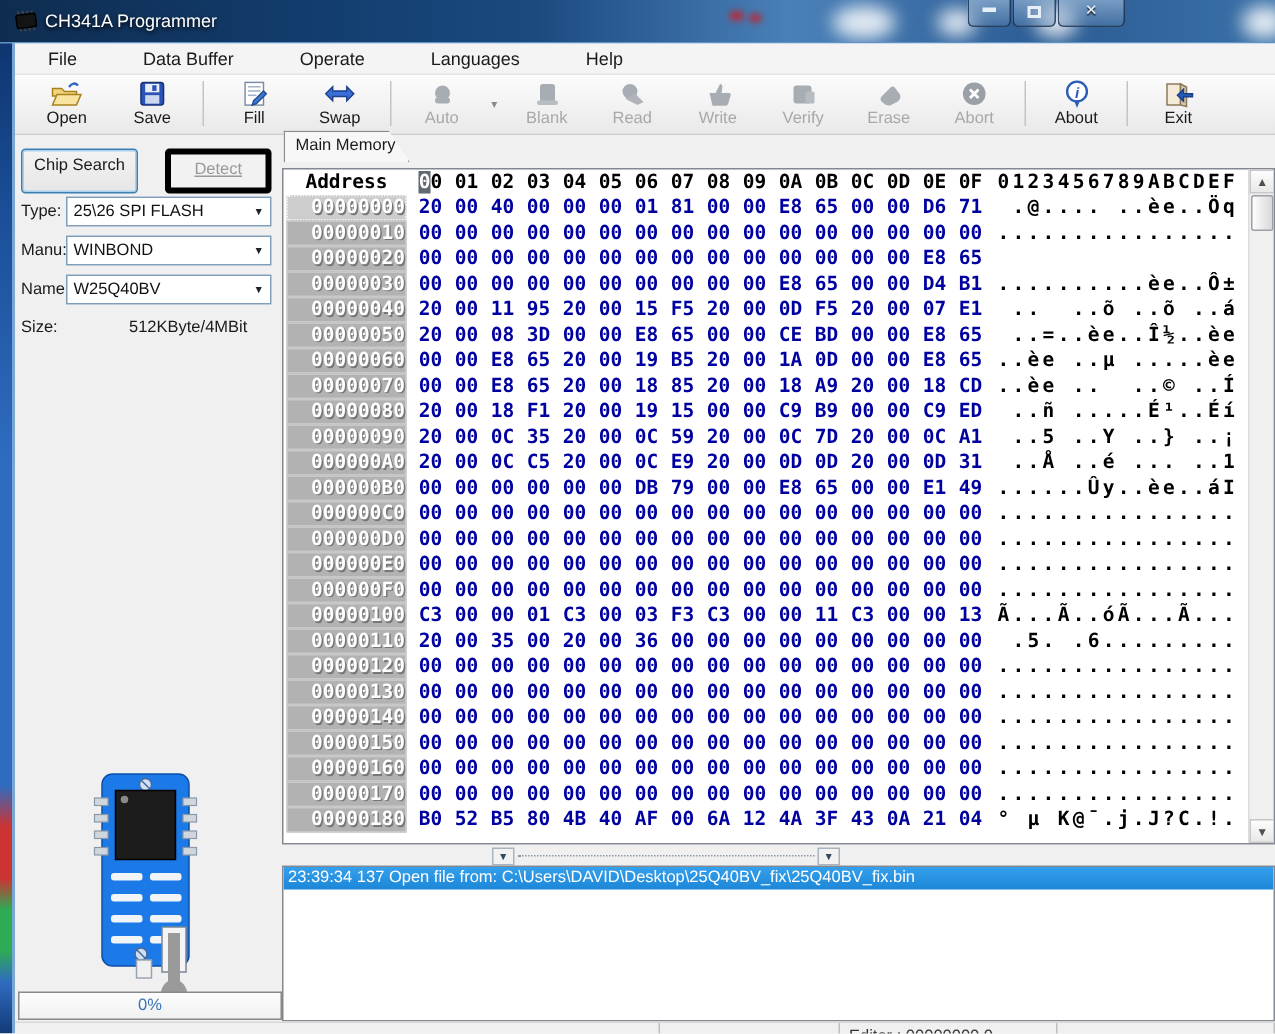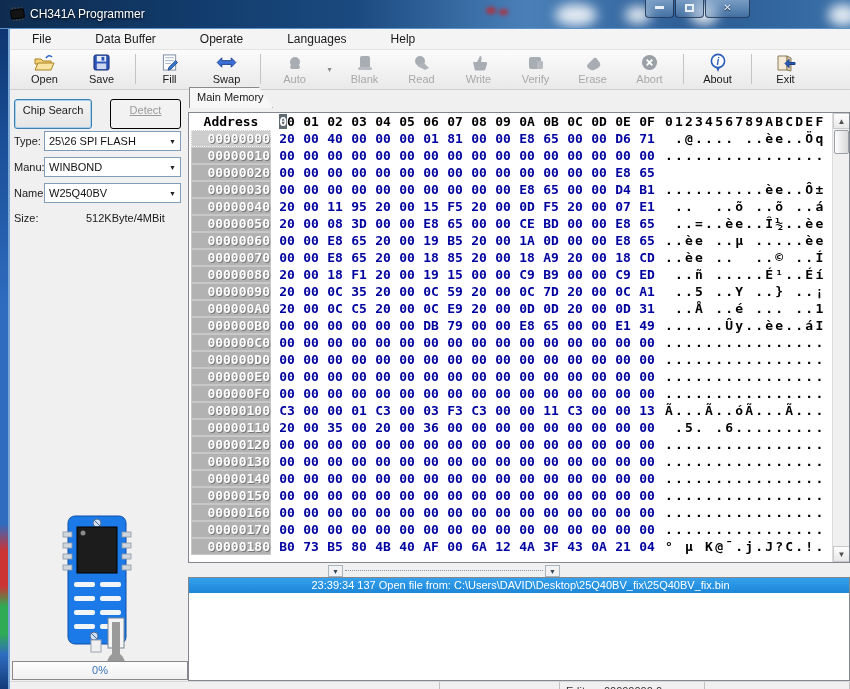--- a/index.html
+++ b/index.html
@@ -65,21 +65,21 @@
   .tbbtn.disabled .tblabel { color:#a8a8a8; }
   .tbsep { width:1px; height:30px; background:#c4c4c4; margin:4px 5px 0 5px; }
   .tbdrop { width:13px; height:38px; display:flex; align-items:center; justify-content:center;
     color:#8a8a8a; font-size:8px; }
   
   .btn {
     position:absolute; height:30px; font-size:11px; color:#1a1a1a; text-align:center;
     line-height:21px; border-radius:3px; background:linear-gradient(180deg,#f3f3f3,#e6e6e6);
   }
   .btn.focused { border:1px solid #3c7fb1; box-shadow:inset 0 0 0 1px #a9d0ee; }
-  .btn.disabled { border:1px solid #000000; color:#9a9a9a; background:#f2f2f2;text-decoration:underline; }
+  .btn.disabled { border:4px solid #000000; color:#9a9a9a; background:#f2f2f2;text-decoration:underline; }
   .field-label { position:absolute; font-size:11px; color:#1a1a1a; }
   .combo {
     position:absolute; height:20px; background:#fff; border:1px solid #7f9db9;
     display:flex; align-items:center;
   }
   .combo .val { flex:1; font-size:11px; padding-left:4px; color:#111; white-space:nowrap; overflow:hidden; }
   .combo .arrow { width:15px; text-align:center; font-size:7px; color:#222; }
   .size-value { position:absolute; font-size:11px; color:#1a1a1a; }
   .chipgfx { position:absolute; left:62px; top:514px; }
   .progress {
@@ -120,21 +120,21 @@
   .cursor { background:#5f6a72; color:#fff; }
   .ascii { white-space:pre; letter-spacing:2.2px; color:#000; margin-left:4px; }
   
   .pager { position:absolute; left:328px; top:564px; width:232px; height:13px; display:flex; align-items:center; }
   .pgbtn { width:15px; height:12px; background:#f2f2f2; border:1px solid #aab4be; font-size:7px;
     color:#35485e; text-align:center; line-height:11px; }
   .pgtrack { flex:1; height:0; border-top:1px dotted #8a97a5; margin:0 2px; }
   
   .log {
     position:absolute; left:188px; top:577px; width:662px; height:104px;
-    background:#fff; border:1px solid #828790; overflow:hidden;text-align:center;
+    background:#fff; border:1px solid #828790; overflow:hidden;
   }
   .logrow { height:15px; font-size:11px; color:#1a1a1a; padding:1px 0 0 3px; white-space:nowrap; }
   .logrow.sel { background:linear-gradient(180deg,#35a0ec,#1c86d8); color:#fff; }
   
   .statusbar {
     position:absolute; left:10px; top:681px; width:840px; height:16px;
     background:#f0f0f0; border-top:1px solid #d8d8d8; display:flex;
   }
   .statseg { border-right:1px solid #c0c0c0; font-size:11px; color:#333;
     padding:3px 0 0 6px; overflow:hidden; white-space:nowrap; }
@@ -917,21 +917,21 @@
           <span class="byte">00</span>
           <span class="byte">00</span>
           <span class="byte">00</span>
         </div>
         <span class="ascii">................</span>
       </div>
       <div class="hexrow">
         <div class="addrcell">00000180</div>
         <div class="bytes">
           <span class="byte">B0</span>
-          <span class="byte">73</span>
+          <span class="byte">52</span>
           <span class="byte">B5</span>
           <span class="byte">80</span>
           <span class="byte">4B</span>
           <span class="byte">40</span>
           <span class="byte">AF</span>
           <span class="byte">00</span>
           <span class="byte">6A</span>
           <span class="byte">12</span>
           <span class="byte">4A</span>
           <span class="byte">3F</span>

